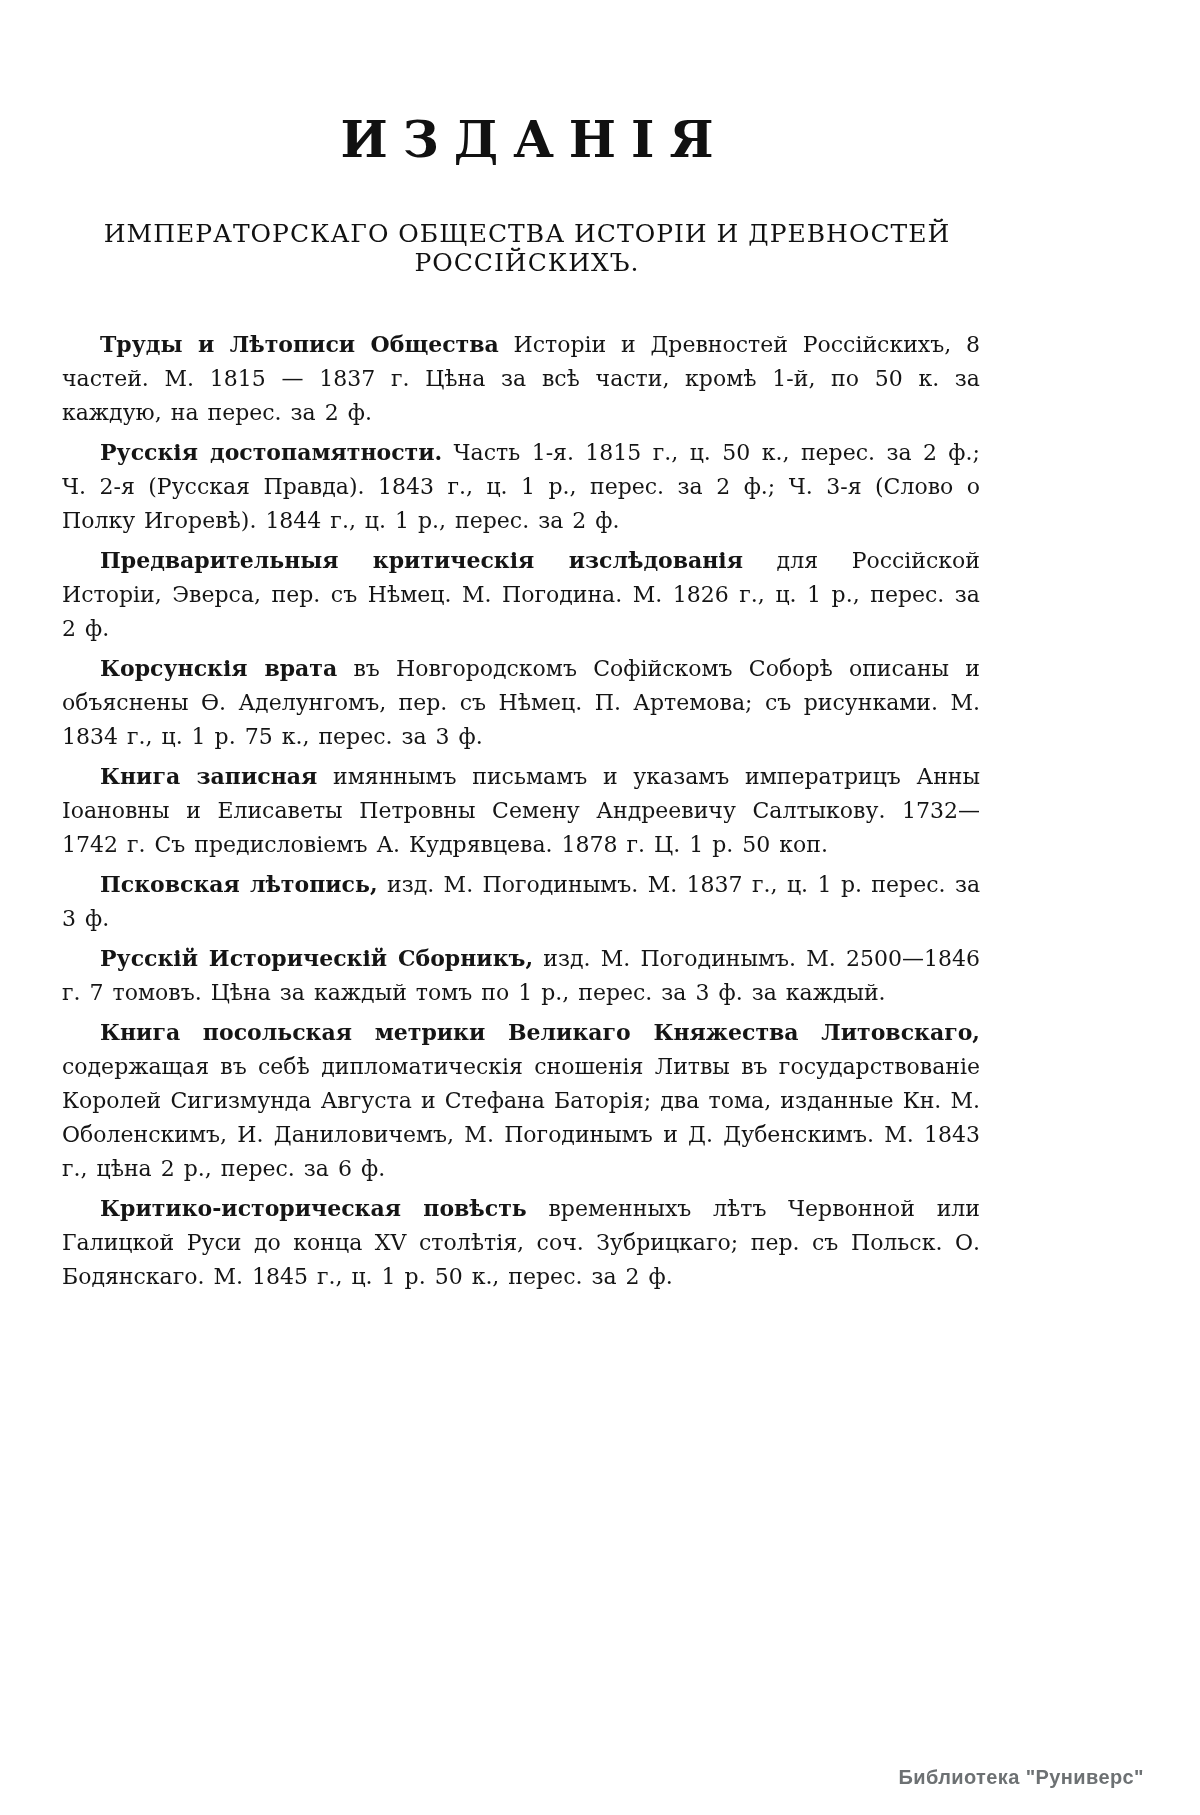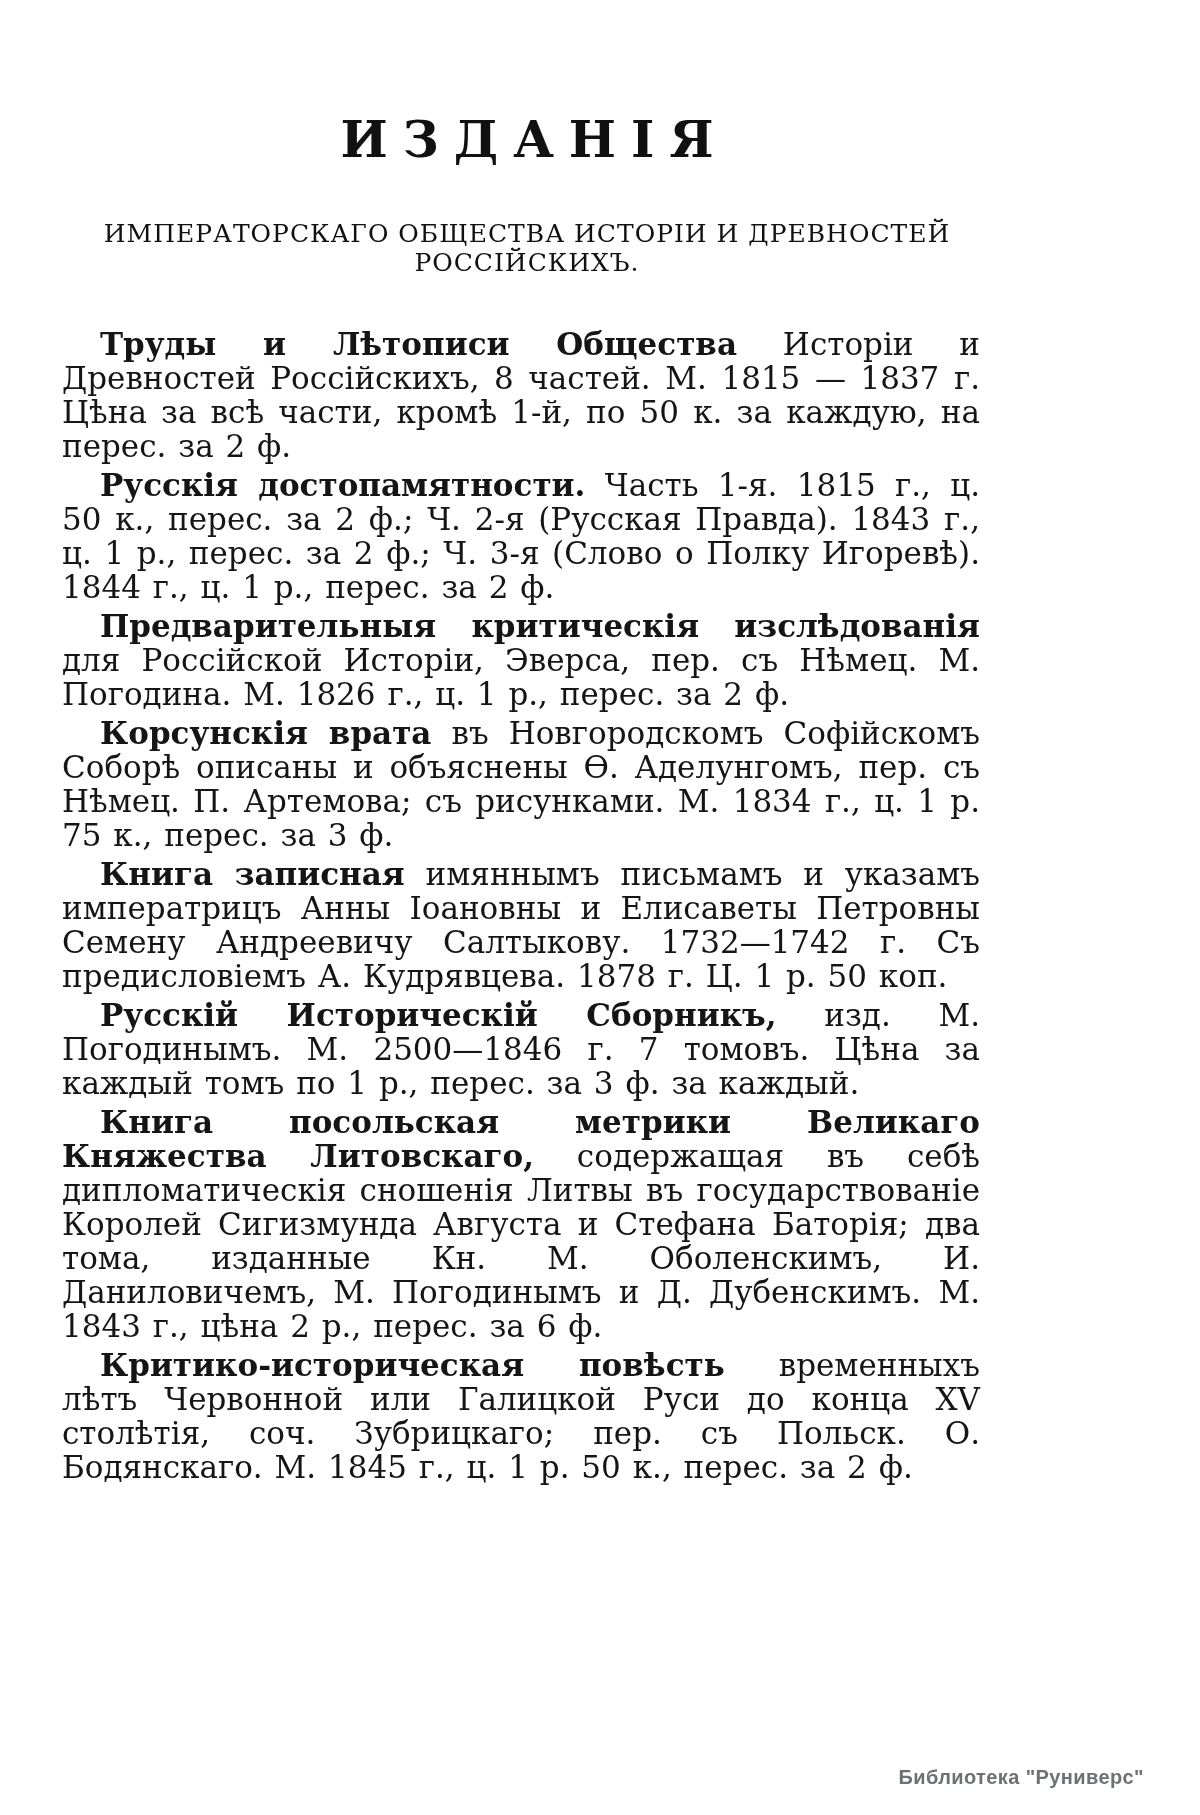--- a/index.html
+++ b/index.html
@@ -31,21 +31,21 @@
   .subtitle {
     text-align: center;
     font-size: 25px;
     font-weight: 400;
     letter-spacing: 0.04em;
     margin: 0 0 50px 0;
     color: #111;
   }
   .entries { text-align: justify; }
   .entry {
-    font-size: 31px;
+    font-size: 22px;
     line-height: 34px;
     margin: 0 12px 5px 0;
     text-indent: 38px;
     word-spacing: 2px;
   }
   .entry .lead { font-weight: 700; }
   .watermark {
     position: absolute;
     right: 56px;
     bottom: 26px;
@@ -65,20 +65,21 @@
     <h1 class="title">ИЗДАНІЯ</h1>
 
     <h2 class="subtitle">ИМПЕРАТОРСКАГО ОБЩЕСТВА ИСТОРІИ И ДРЕВНОСТЕЙ РОССІЙСКИХЪ.</h2>
 
     <div class="entries">
       <p class="entry"><span class="lead">Труды и Лѣтописи Общества</span><span class="rest"> Исторіи и Древностей Россійскихъ, 8 частей. М. 1815 — 1837 г. Цѣна за всѣ части, кромѣ 1-й, по 50 к. за каждую, на перес. за 2 ф.</span></p>
       <p class="entry"><span class="lead">Русскія достопамятности.</span><span class="rest"> Часть 1-я. 1815 г., ц. 50 к., перес. за 2 ф.; Ч. 2-я (Русская Правда). 1843 г., ц. 1 р., перес. за 2 ф.; Ч. 3-я (Слово о Полку Игоревѣ). 1844 г., ц. 1 р., перес. за 2 ф.</span></p>
       <p class="entry"><span class="lead">Предварительныя критическія изслѣдованія</span><span class="rest"> для Россійской Исторіи, Эверса, пер. съ Нѣмец. М. Погодина. М. 1826 г., ц. 1 р., перес. за 2 ф.</span></p>
       <p class="entry"><span class="lead">Корсунскія врата</span><span class="rest"> въ Новгородскомъ Софійскомъ Соборѣ описаны и объяснены Ѳ. Аделунгомъ, пер. съ Нѣмец. П. Артемова; съ рисунками. М. 1834 г., ц. 1 р. 75 к., перес. за 3 ф.</span></p>
       <p class="entry"><span class="lead">Книга записная</span><span class="rest"> имяннымъ письмамъ и указамъ императрицъ Анны Іоановны и Елисаветы Петровны Семену Андреевичу Салтыкову. 1732—1742 г. Съ предисловіемъ А. Кудрявцева. 1878 г. Ц. 1 р. 50 коп.</span></p>
+      <p class="entry"><span class="lead">Псковская лѣтопись,</span><span class="rest"> изд. М. Погодинымъ. М. 1837 г., ц. 1 р. перес. за 3 ф.</span></p>
       <p class="entry"><span class="lead">Русскій Историческій Сборникъ,</span><span class="rest"> изд. М. Погодинымъ. М. 2500—1846 г. 7 томовъ. Цѣна за каждый томъ по 1 р., перес. за 3 ф. за каждый.</span></p>
       <p class="entry"><span class="lead">Книга посольская метрики Великаго Княжества Литовскаго,</span><span class="rest"> содержащая въ себѣ дипломатическія сношенія Литвы въ государствованіе Королей Сигизмунда Августа и Стефана Баторія; два тома, изданные Кн. М. Оболенскимъ, И. Даниловичемъ, М. Погодинымъ и Д. Дубенскимъ. М. 1843 г., цѣна 2 р., перес. за 6 ф.</span></p>
       <p class="entry"><span class="lead">Критико-историческая повѣсть</span><span class="rest"> временныхъ лѣтъ Червонной или Галицкой Руси до конца XV столѣтія, соч. Зубрицкаго; пер. съ Польск. О. Бодянскаго. М. 1845 г., ц. 1 р. 50 к., перес. за 2 ф.</span></p>
     </div>
 
   </div>
 
   <div class="watermark">Библиотека "Руниверс"</div>
 </div>
 

